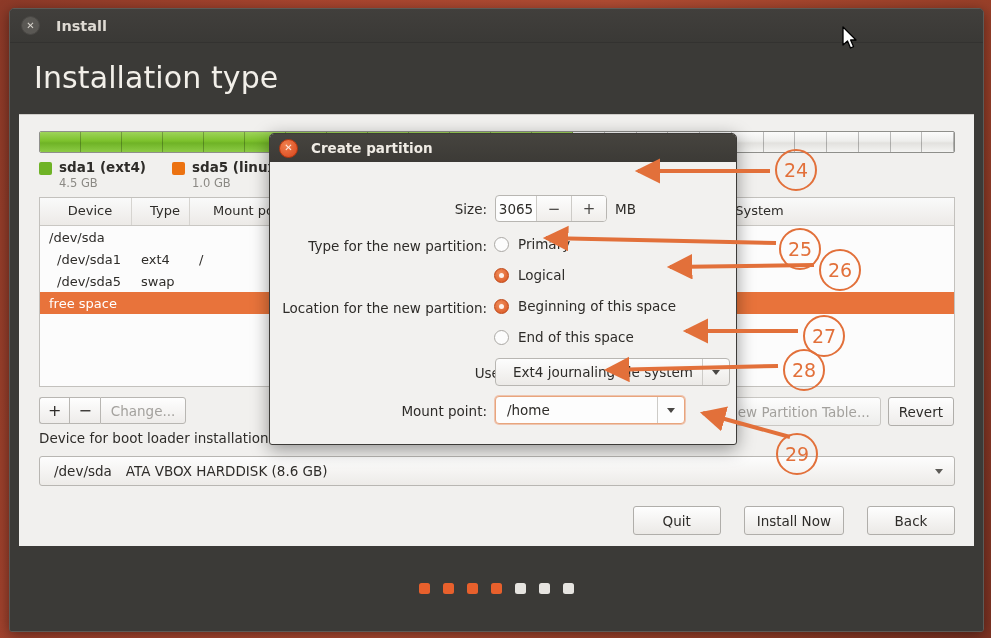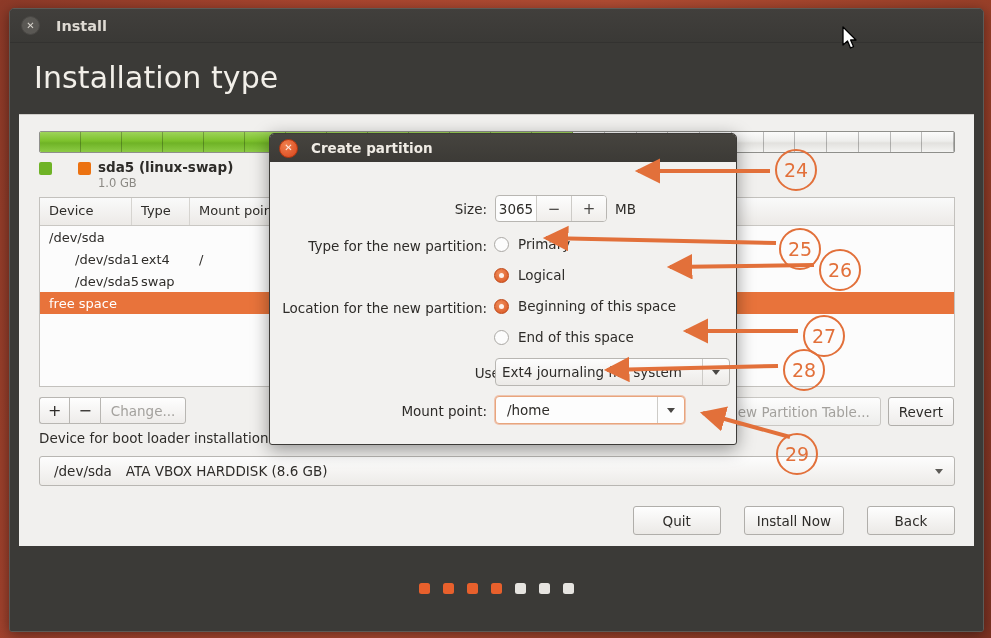--- a/index.html
+++ b/index.html
@@ -115,20 +115,21 @@
     background: #fcfcfc;
     border: 1px solid #c3c1bd;
     box-sizing: border-box;
     overflow: hidden;
   }
   #table-head {
     display: flex;
     height: 27px;
     background: linear-gradient(#fafafa, #eceae7);
     border-bottom: 1px solid #c9c7c3;
+    text-align: center;
   }
   #table-head div {
     font-size: 13px; color: #2e2c29;
     padding: 5px 0 0 9px;
     border-right: 1px solid #d6d4d0;
     box-sizing: border-box;
   }
   .col-device { width: 92px; }
   .col-type   { width: 58px; }
   .col-mount  { width: 116px; }
@@ -136,21 +137,21 @@
   .col-size   { width: 90px; }
   .col-used   { width: 90px; }
   .col-system { flex: 1; border-right: none !important; }
 
   .trow {
     display: flex; height: 22px; align-items: center;
     font-size: 13px; color: #2e2c29;
   }
   .trow .c { padding-left: 9px; box-sizing: border-box; }
   .trow.selected { background: #e8733b; color: #ffffff; }
-  .trow .indent { padding-left: 35px; }
+  .trow .indent { padding-left: 17px; }
 
   
   #table-toolbar {
     position: absolute; left: 20px; top: 282px;
     display: flex; align-items: center;
   }
   .tb-btn {
     height: 27px; min-width: 24px;
     background: linear-gradient(#fefefe, #eeecea);
     border: 1px solid #b8b6b2;
@@ -320,21 +321,21 @@
   
   #lbl-useas { left: 0; width: 217px; top: 203px; margin-left: 37px; }
   #lbl-mount { left: 0; width: 217px; top: 241px; }
   #combo-useas {
     position: absolute; left: 225px; top: 196px;
     width: 235px; height: 28px;
     background: linear-gradient(#fdfdfd, #eceae7);
     border: 1px solid #b8b6b2; border-radius: 4px;
     box-sizing: border-box;
     display: flex; align-items: center;
-    padding-left: 6px; font-size: 13.5px; color: #2e2c29;
+    padding-left: 17px; font-size: 13.5px; color: #2e2c29;
   }
   #combo-mount {
     position: absolute; left: 225px; top: 234px;
     width: 190px; height: 28px;
     background: #fdfdfd;
     border: 1px solid #e8a57d; border-radius: 4px;
     box-sizing: border-box;
     display: flex; align-items: center;
     padding-left: 11px; font-size: 13.5px; color: #2e2c29;
     box-shadow: 0 0 0 1px rgba(232,115,59,.35);
@@ -425,20 +426,24 @@
         <div class="pseg gray" style="width:4.1%"></div>
       <div class="pseg gray" style="width:4.1%"></div>
         <div class="pseg gray" style="width:4.1%"></div>
       <div class="pseg gray" style="width:4.1%"></div>
         <div class="pseg gray" style="width:4.1%"></div>
     </div>
 
     <div id="legend">
       <div class="legend-item">
         <div class="legend-swatch" style="background:#6fb326"></div>
+        <div>
+          <div class="legend-name">sda1 (ext4)</div>
+          <div class="legend-size">4.5 GB</div>
+        </div>
       </div>
       <div class="legend-item">
         <div class="legend-swatch" style="background:#ec7211"></div>
         <div>
           <div class="legend-name">sda5 (linux-swap)</div>
           <div class="legend-size">1.0 GB</div>
         </div>
       </div>
     </div>
 

